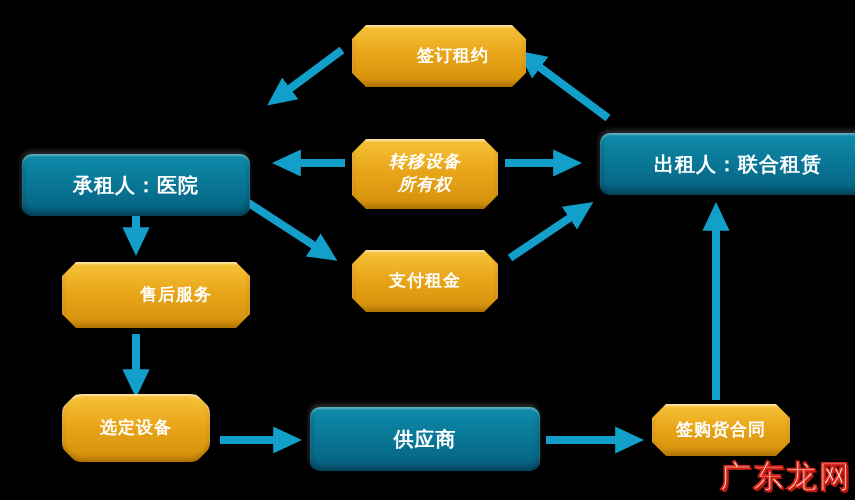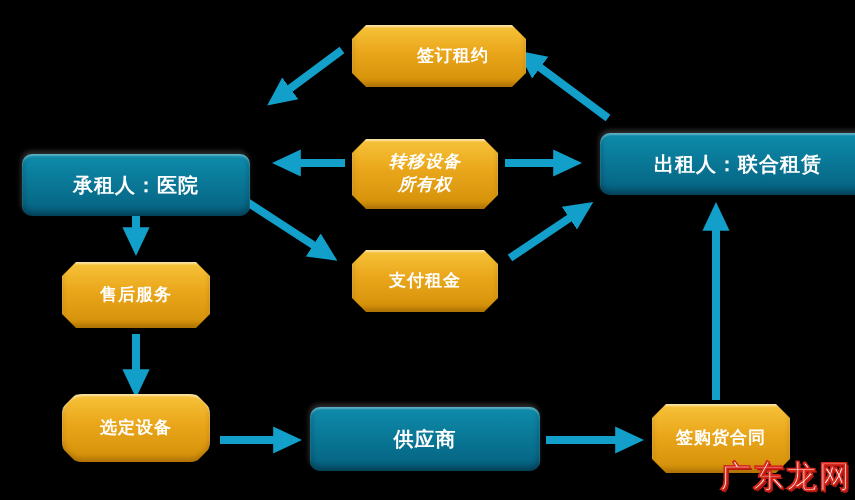--- a/index.html
+++ b/index.html
@@ -109,31 +109,31 @@
   </div>
 
   <div class="node teal big" style="left:600px; top:133px; width:276px; height:62px;">
     <span class="label">出租人：联合租赁</span>
   </div>
 
   <div class="node gold" style="left:352px; top:238px; width:146px; height:62px;margin-top:12px;">
     <span class="label">支付租金</span>
   </div>
 
-  <div class="node gold" style="left:62px; top:262px; width:148px; height:66px;">
+  <div class="node gold" style="left:62px; top:262px; width:148px; height:66px;padding-left:40px;">
     <span class="label">售后服务</span>
   </div>
 
   <div class="node gold" style="left:62px; top:394px; width:148px; height:68px;border-radius:21px;">
     <span class="label">选定设备</span>
   </div>
 
   <div class="node teal big" style="left:310px; top:407px; width:230px; height:64px;justify-content:center;">
     <span class="label">供应商</span>
   </div>
 
-  <div class="node gold" style="left:652px; top:404px; width:138px; height:69px;">
+  <div class="node gold" style="left:652px; top:404px; width:138px; height:52px;">
     <span class="label">签购货合同</span>
   </div>
 
   <div class="watermark">广东龙网</div>
 
 </div>
 
 </body></html>

